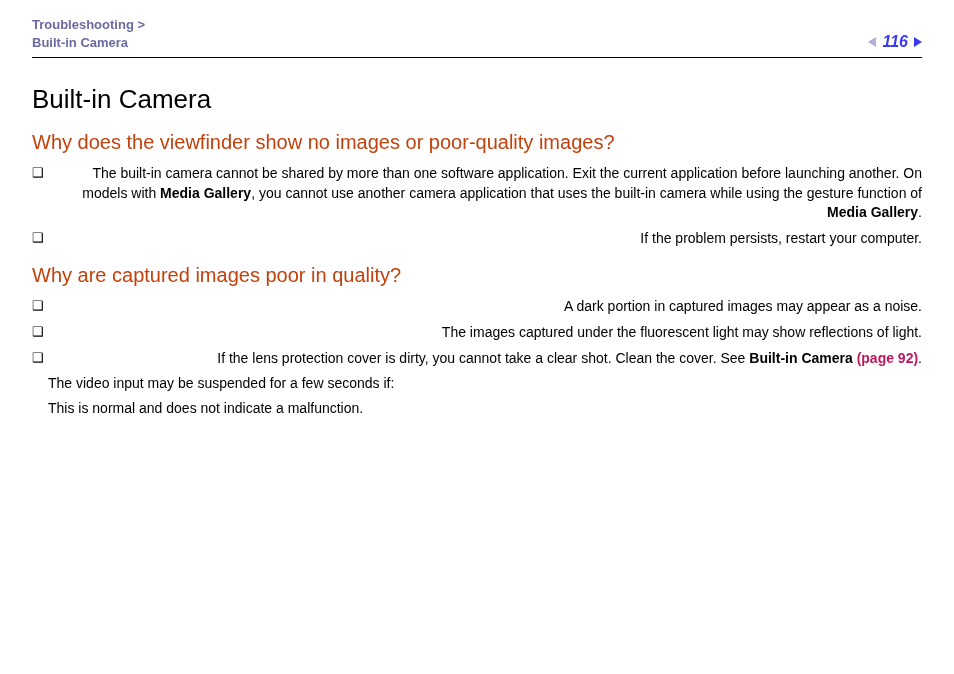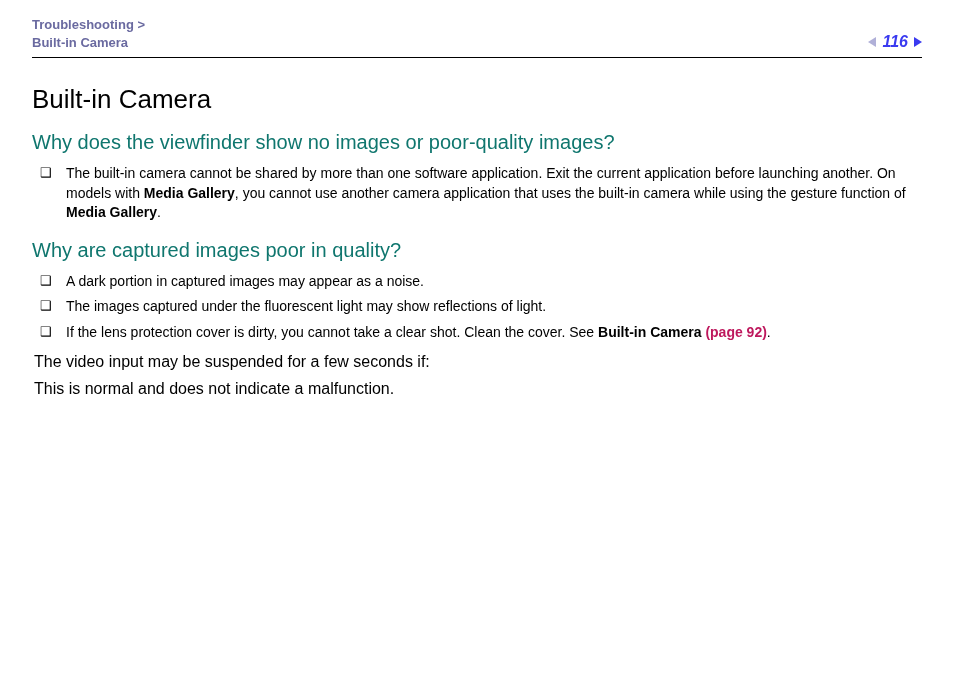--- a/index.html
+++ b/index.html
@@ -61,32 +61,33 @@
   }
   h1.title {
     font-size: 26px;
     font-weight: normal;
     margin: 0 0 14px 0;
     color: #000;
   }
   h2.subhead {
     font-size: 20px;
     font-weight: normal;
-    color: #0f766e;
+    color: #c2410c;
     margin: 16px 0 10px 0;
   }
   p.body-text {
-    font-size: 16px;
-    margin: 6px 2px;
+    font-size: 14px;
+    margin: 6px 16px;
     line-height: 1.35;
   }
   ul.bullets {
     list-style: none;
-    margin: 8px;
+    margin: 0;
     padding: 0;
+    text-align: right;
   }
   ul.bullets li {
     font-size: 14px;
     line-height: 1.4;
     margin: 6px 0;
     padding-left: 26px;
     position: relative;
   }
   ul.bullets li::before {
     content: "❑";
@@ -120,20 +121,23 @@
   </div>
 
   <div class="content">
     <h1 class="title">Built-in Camera</h1>
 
     <h2 class="subhead">Why does the viewfinder show no images or poor-quality images?</h2>
     <ul class="bullets">
       <li>
         <span>The built-in camera cannot be shared by more than one software application. Exit the current application before launching another. On models with </span><span class="bold">Media Gallery</span><span>, you cannot use another camera application that uses the built-in camera while using the gesture function of </span><span class="bold">Media Gallery</span><span>.</span>
       </li>
+      <li>
+        <span>If the problem persists, restart your computer.</span>
+      </li>
     </ul>
 
     <h2 class="subhead">Why are captured images poor in quality?</h2>
     <ul class="bullets">
       <li>
         <span>A dark portion in captured images may appear as a noise.</span>
       </li>
       <li>
         <span>The images captured under the fluorescent light may show reflections of light.</span>
       </li>

